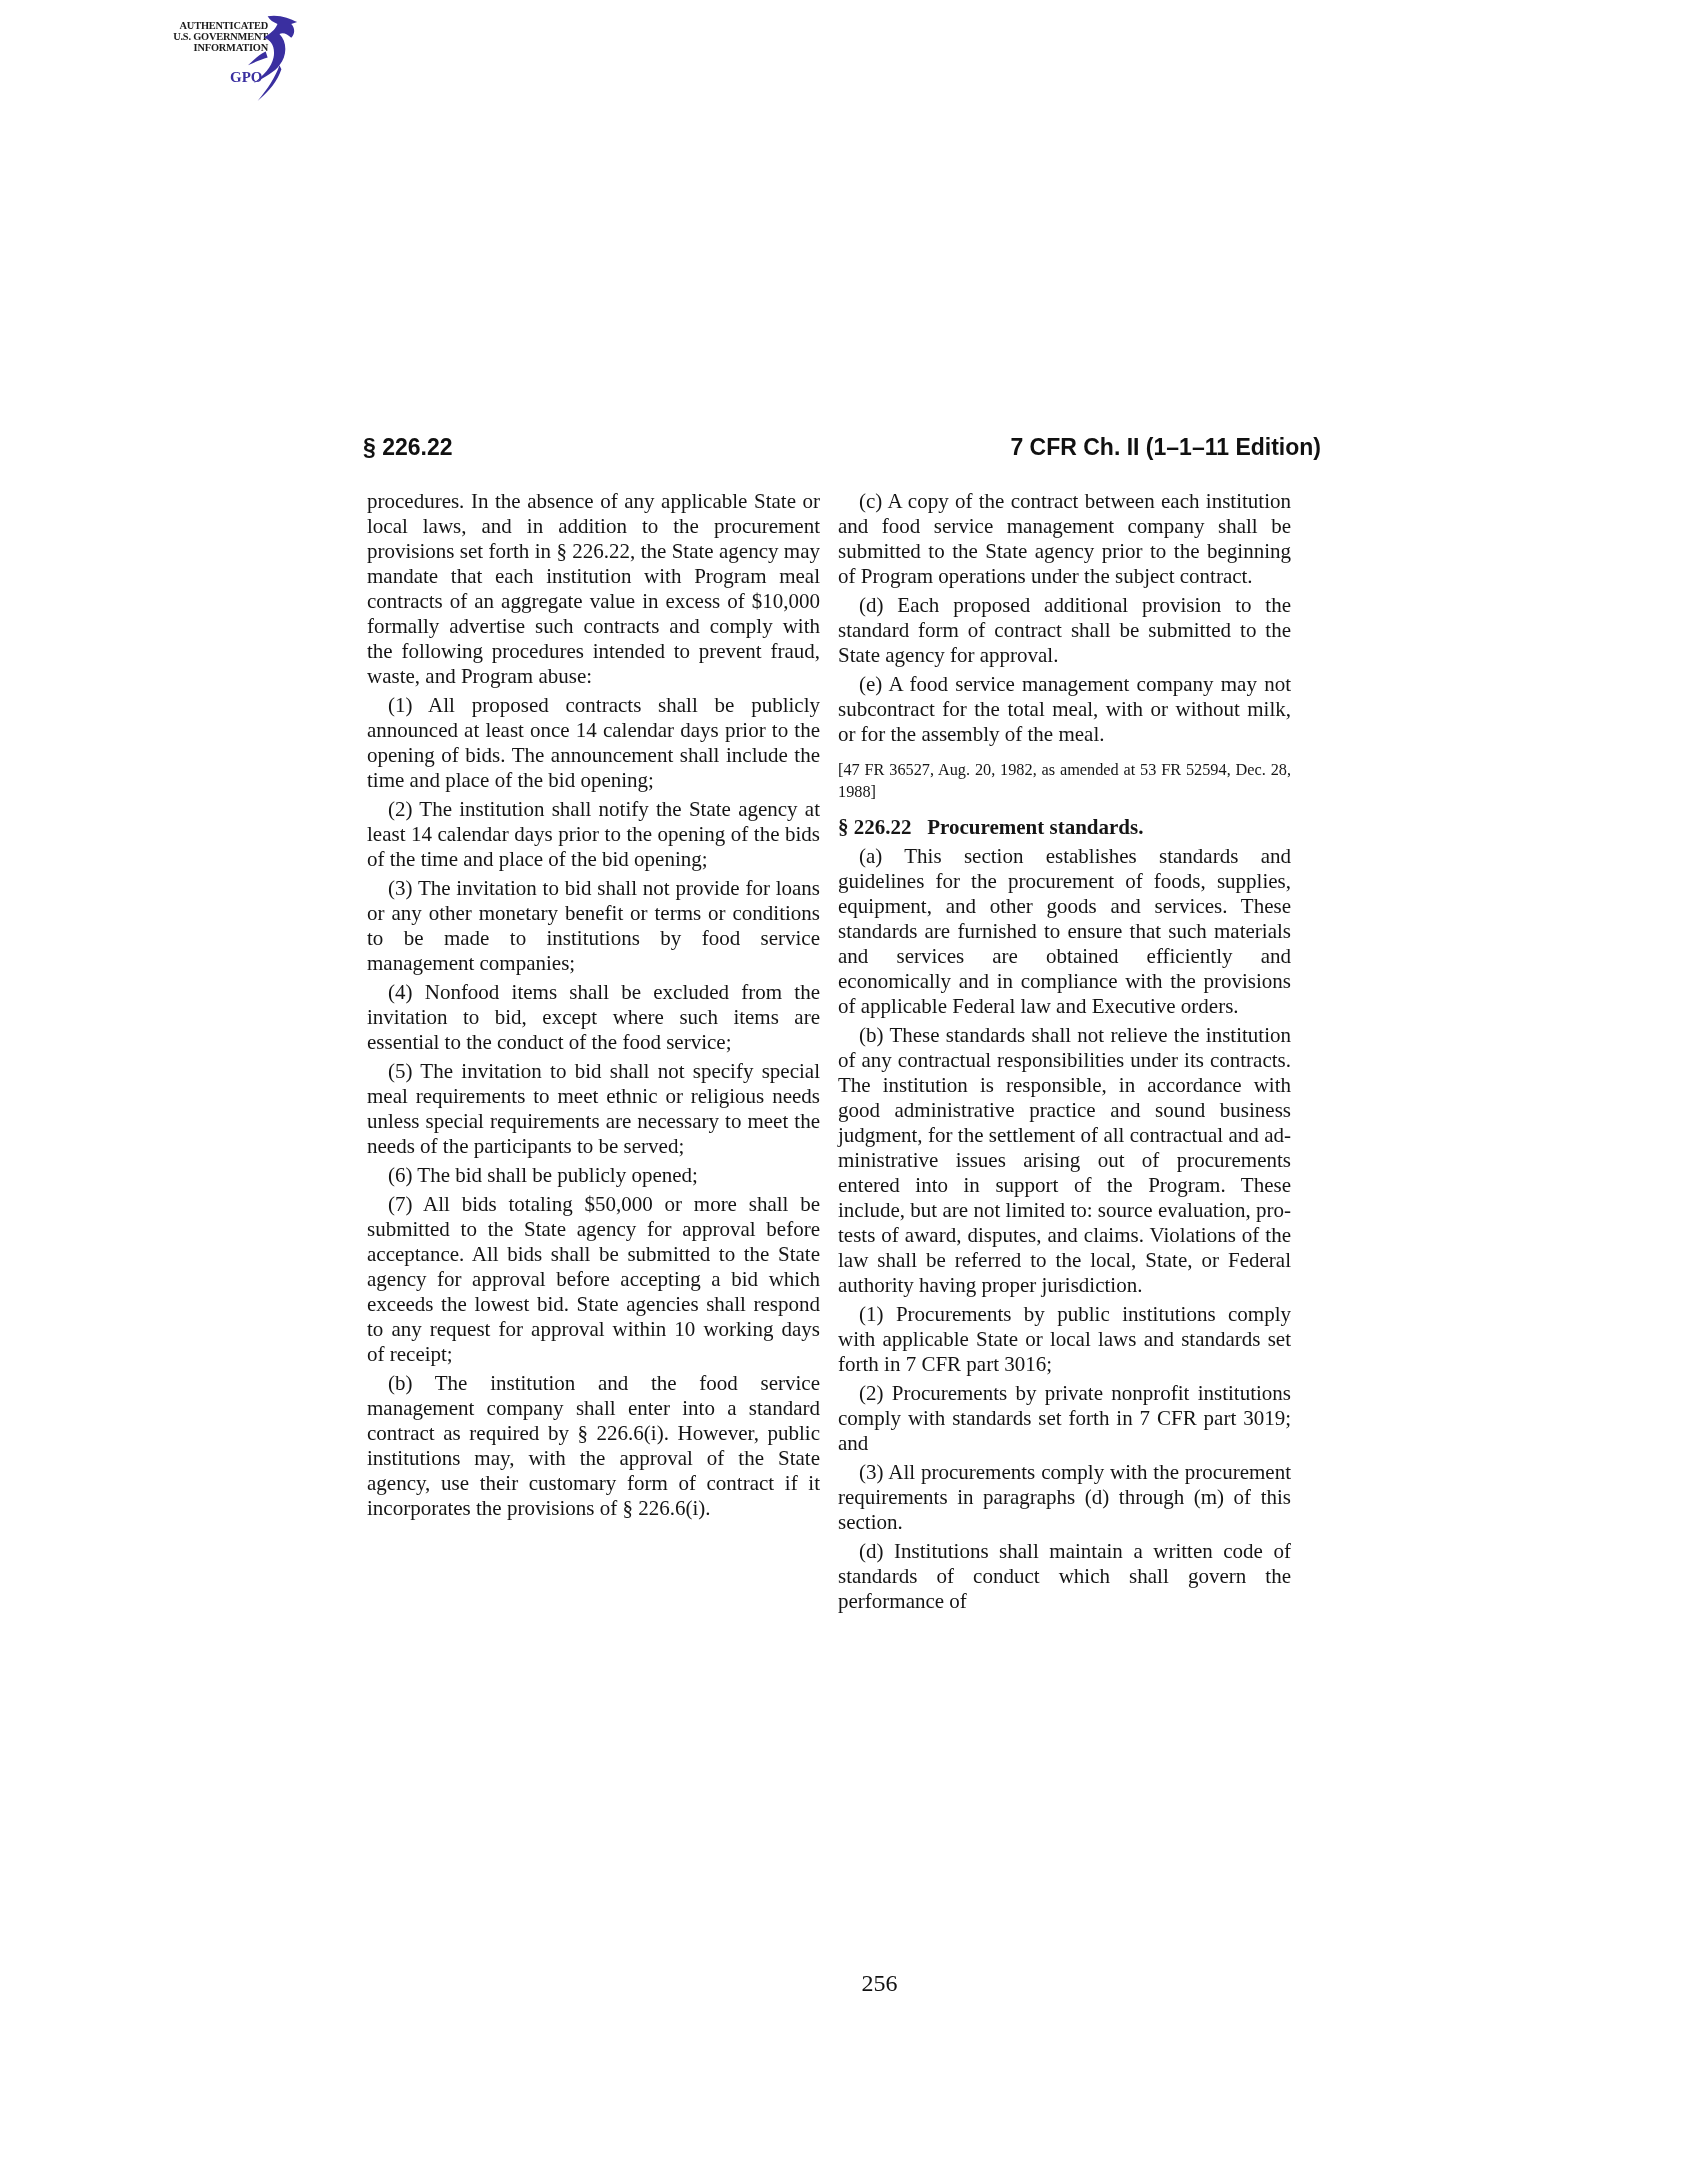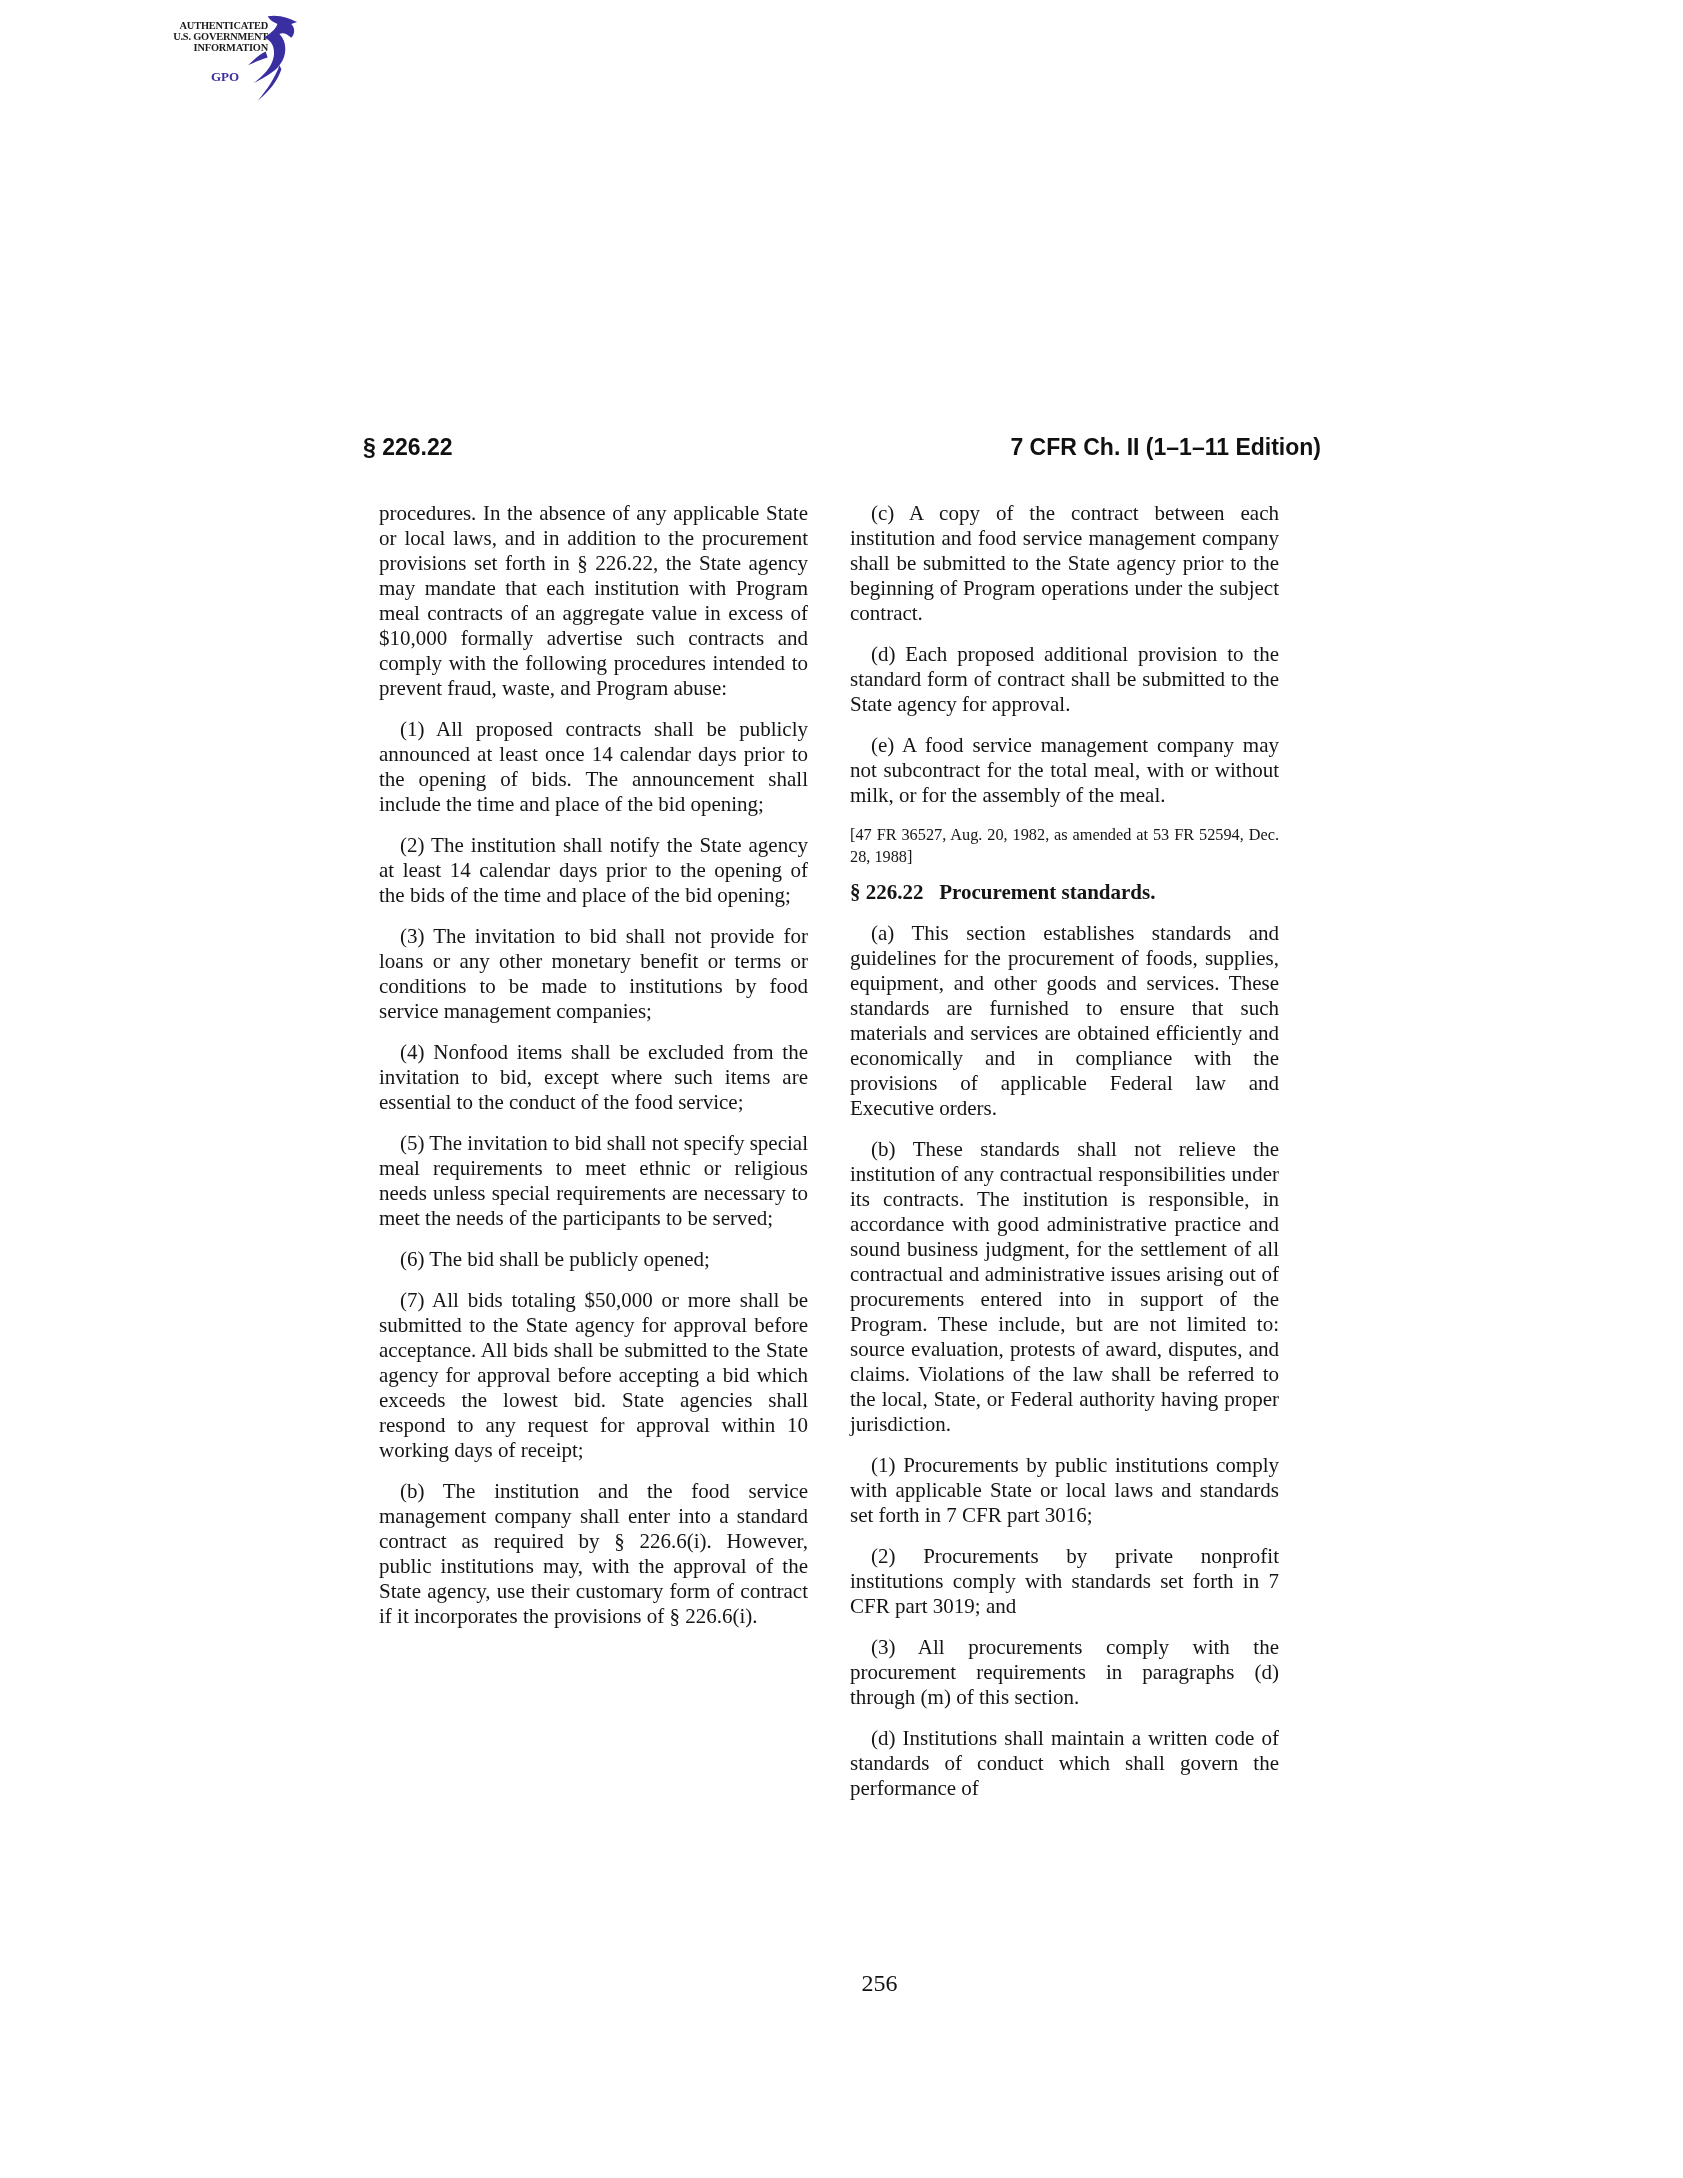--- a/index.html
+++ b/index.html
@@ -1,27 +1,27 @@
 <!DOCTYPE html>
 <html><head>
 <meta charset="utf-8">
 <style>
   html, body { margin: 0; padding: 0; background: #ffffff; }
   body { width: 1683px; height: 2178px; position: relative; overflow: hidden; font-family: "DejaVu Serif", "Liberation Serif", serif; color: #111; }
   .logo { position: absolute; left: 127px; top: 8px; width: 178px; height: 95px; }
   .logo-text { position: absolute; left: 12px; top: 12px; width: 129px; text-align: right; font-family: "Liberation Serif", serif; font-weight: bold; font-size: 10.4px; line-height: 11px; color: #1a1a1a; letter-spacing: -0.2px; }
-  .logo-gpo { position: absolute; left: 84px; top: 61px; font-family: "Liberation Serif", serif; font-size: 13px; color: #3a2fa0; font-weight: bold; }
+  .logo-gpo { position: absolute; left: 103px; top: 61px; font-family: "Liberation Serif", serif; font-size: 15px; color: #3a2fa0; font-weight: bold; }
   .logo svg { position: absolute; left: 119px; top: 4px; }
   .running-head { position: absolute; top: 434px; font-family: "Liberation Sans", sans-serif; font-weight: bold; font-size: 23px; color: #111; }
   .rh-left { left: 363px; }
   .rh-right { right: 362px; }
   .col { position: absolute; top: 485px; width: 461px; font-family: "Liberation Serif", "DejaVu Serif", serif; font-size: 21px; line-height: 25px; text-align: justify; color: #151515; }
   .col-left { left: 363px; }
   .col-right { left: 834px; }
-  .col p { margin: 16px; text-indent: 0; hyphens: manual; }
+  .col p { margin: 4px; text-indent: 0; hyphens: manual; }
   .col p.ind { text-indent: 21px; }
   .col p.cite { font-size: 16.3px; line-height: 22px; margin-top: 12px; margin-bottom: 12px; }
   .col .sec-head { font-weight: bold; margin-top: 4px; margin-bottom: 4px; font-size: 21px; }
   .page-number { position: absolute; top: 1970px; left: 0; width: 1683px; text-align: center; font-family: "Liberation Serif", serif; font-size: 24px; color: #111; padding-left: 38px; }
 </style>
 </head>
 <body>
 
 <div class="logo">
   <div class="logo-text">

